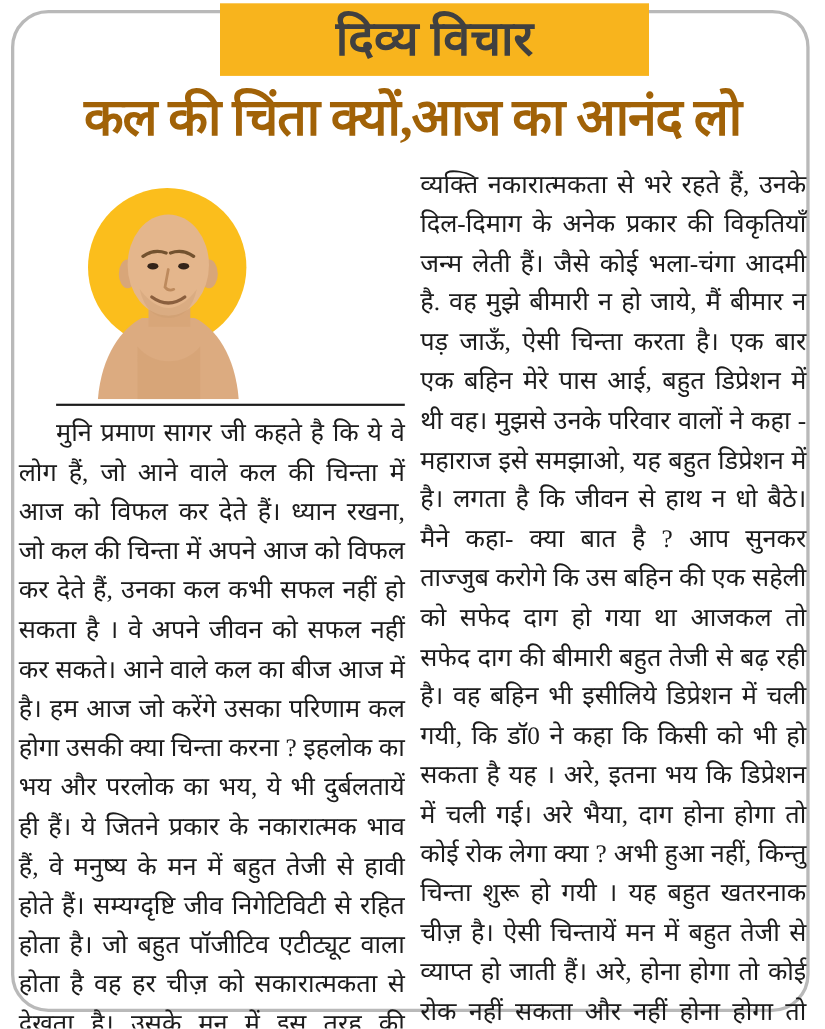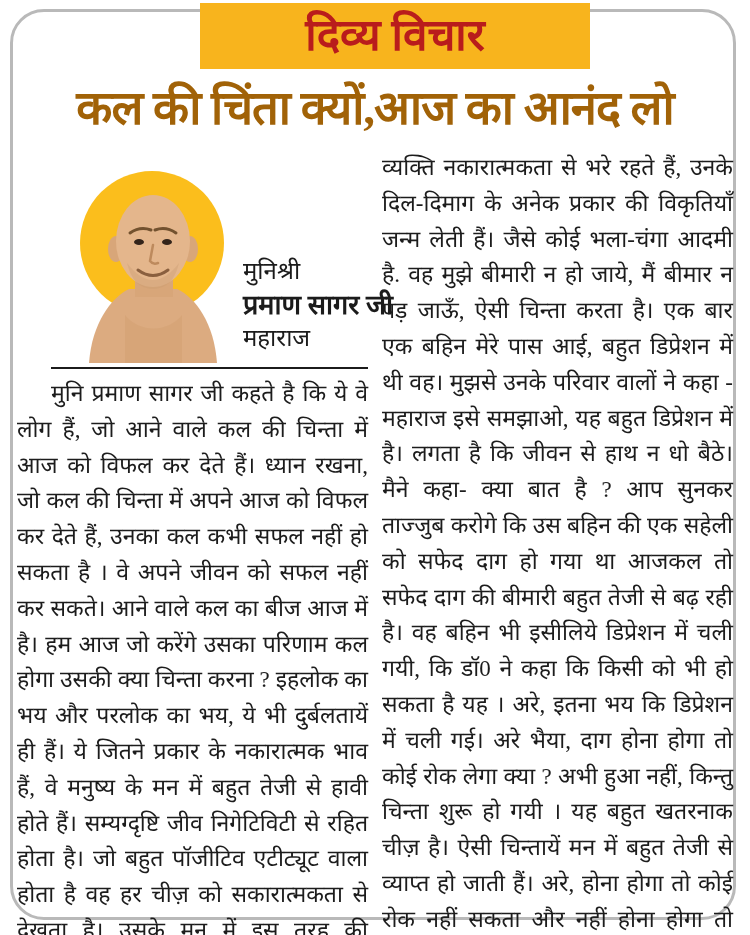--- a/index.html
+++ b/index.html
@@ -23,21 +23,21 @@
     position: absolute;
     left: 200px; top: 3px;
     width: 390px; height: 66px;
     background: #F8B41D;
     display: flex; align-items: center; justify-content: center;
     z-index: 3;
   }
   .banner .banner-label {
     font-weight: bold;
     font-size: 44px;
-    color: #b91c1c;
+    color: #404040;
     line-height: 1;
     text-align: right;
   }
   .headline {
     position: absolute;
     top: 80px; left: 0;
     width: 750px;
     margin: 0;
     text-align: center;
     font-size: 47px;
@@ -131,25 +131,20 @@
           <ellipse cx="64" cy="77" rx="5" ry="3" fill="#33241A"></ellipse>
           <ellipse cx="92" cy="77" rx="5" ry="3" fill="#33241A"></ellipse>
 
           <path d="M78,80 L75,96 q3,4 8,2" stroke="#BD8A5D" stroke-width="2.5" fill="none" stroke-linecap="round"></path>
 
           <path d="M63,105 q15,11 30,0" stroke="#8A5F3E" stroke-width="3" fill="none" stroke-linecap="round"></path>
 
           <path d="M52,98 q26,34 52,0 q-6,26 -26,26 q-20,0 -26,-26" fill="#C99B6F" opacity="0.35"></path>
         </svg>
       </div>
-      <div class="caption">
-        <div>मुनिश्री</div>
-        <div class="author-name">प्रमाण सागर जी</div>
-        <div>महाराज</div>
-      </div>
     </div>
     <hr class="caption-rule">
     <p class="body-text first-par">मुनि प्रमाण सागर जी कहते है कि ये वे लोग हैं, जो आने वाले कल की चिन्ता में आज को विफल कर देते हैं। ध्यान रखना, जो कल की चिन्ता में अपने आज को विफल कर देते हैं, उनका कल कभी सफल नहीं हो सकता है । वे अपने जीवन को सफल नहीं कर सकते। आने वाले कल का बीज आज में है। हम आज जो करेंगे उसका परिणाम कल होगा उसकी क्या चिन्ता करना ? इहलोक का भय और परलोक का भय, ये भी दुर्बलतायें ही हैं। ये जितने प्रकार के नकारात्मक भाव हैं, वे मनुष्य के मन में बहुत तेजी से हावी होते हैं। सम्यग्दृष्टि जीव निगेटिविटी से रहित होता है। जो बहुत पॉजीटिव एटीट्यूट वाला होता है वह हर चीज़ को सकारात्मकता से देखता है। उसके मन में इस तरह की दुर्भावनायें आती ही नहीं हैं। जो है, जैसा है, उसे सहज भाव से स्वीकार करो और जीवन के परम रस का आनन्द लो । वस्तुतः इसी में सार है। लेकिन जो</p>
   </div>
 
   <div class="col right">
     <p class="body-text">व्यक्ति नकारात्मकता से भरे रहते हैं, उनके दिल-दिमाग के अनेक प्रकार की विकृतियाँ जन्म लेती हैं। जैसे कोई भला-चंगा आदमी है. वह मुझे बीमारी न हो जाये, मैं बीमार न पड़ जाऊँ, ऐसी चिन्ता करता है। एक बार एक बहिन मेरे पास आई, बहुत डिप्रेशन में थी वह। मुझसे उनके परिवार वालों ने कहा - महाराज इसे समझाओ, यह बहुत डिप्रेशन में है। लगता है कि जीवन से हाथ न धो बैठे। मैने कहा- क्या बात है ? आप सुनकर ताज्जुब करोगे कि उस बहिन की एक सहेली को सफेद दाग हो गया था आजकल तो सफेद दाग की बीमारी बहुत तेजी से बढ़ रही है। वह बहिन भी इसीलिये डिप्रेशन में चली गयी, कि डॉ0 ने कहा कि किसी को भी हो सकता है यह । अरे, इतना भय कि डिप्रेशन में चली गई। अरे भैया, दाग होना होगा तो कोई रोक लेगा क्या ? अभी हुआ नहीं, किन्तु चिन्ता शुरू हो गयी । यह बहुत खतरनाक चीज़ है। ऐसी चिन्तायें मन में बहुत तेजी से व्याप्त हो जाती हैं। अरे, होना होगा तो कोई रोक नहीं सकता और नहीं होना होगा तो कोई ला भी नहीं सकता। यह संयोग-वियोग संसार में चलता रहता है। जैसा अनुकूल-प्रतिकूल होना होगा, होगा। इसकी चिन्ता में अवसादग्रस्त होने से आपका आज आपके हाथ से जा रहा है।</p>
   </div>
 
 </div>

